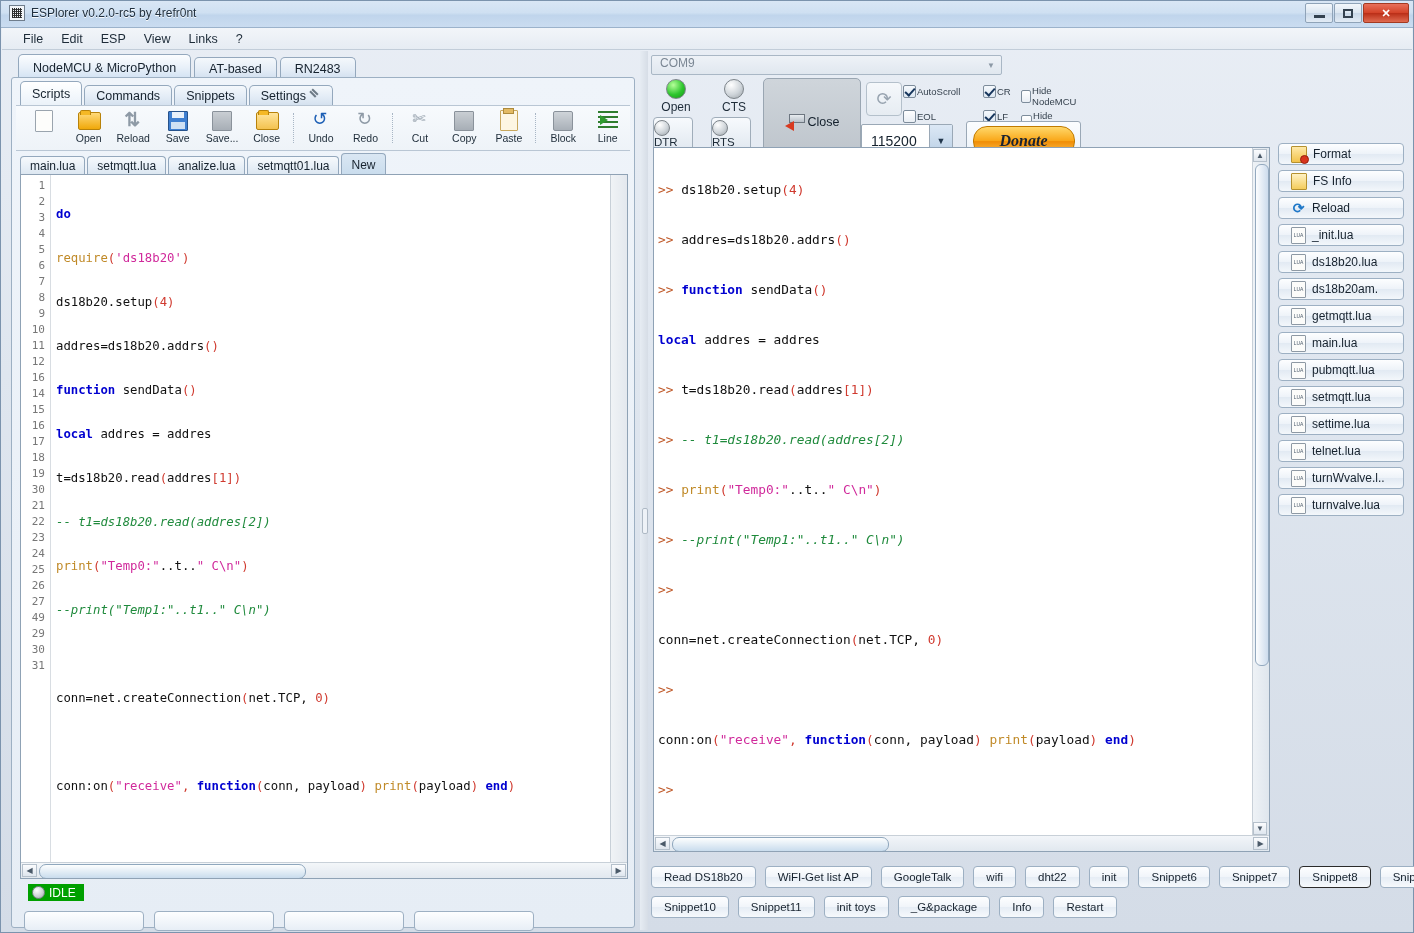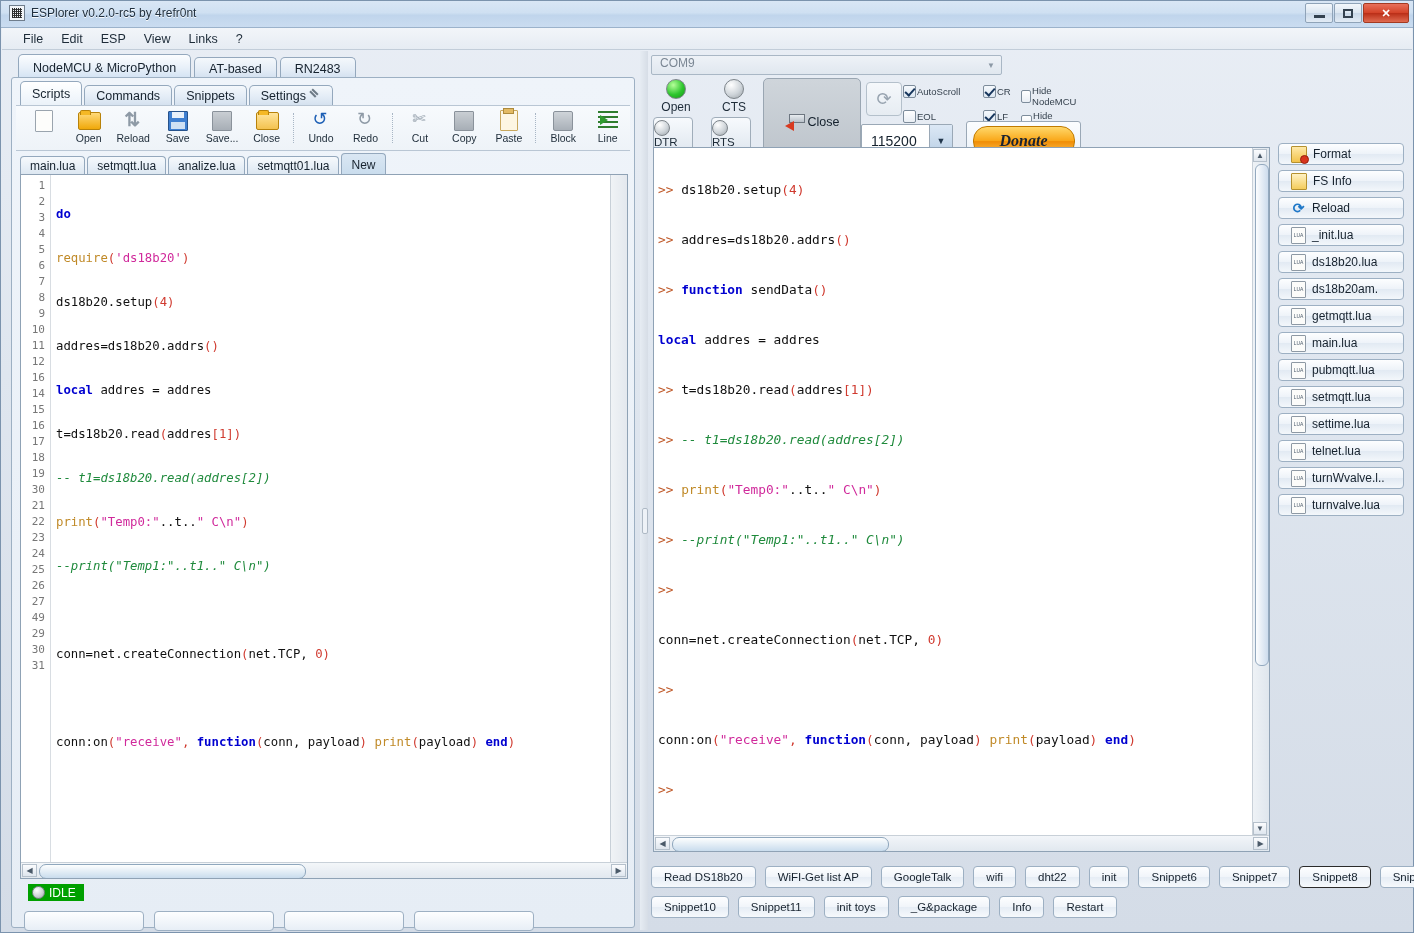--- a/index.html
+++ b/index.html
@@ -506,20 +506,21 @@
               <div>49</div>
               <div>29</div>
               <div>30</div>
               <div>31</div>
             </div>
           <div class="codearea">
             <div class="ln"><span class="k">do</span></div>
             <div class="ln"><span class="fn">require</span><span class="p">(</span><span class="s">'ds18b20'</span><span class="p">)</span></div>
             <div class="ln"><span class="plain">ds18b20.setup</span><span class="p">(</span><span class="n">4</span><span class="p">)</span></div>
             <div class="ln"><span class="plain">addres=ds18b20.addrs</span><span class="p">()</span></div>
+            <div class="ln"><span class="k">function</span><span class="plain"> sendData</span><span class="p">()</span></div>
             <div class="ln"><span class="k">local</span><span class="plain"> addres = addres</span></div>
             <div class="ln"><span class="plain">t=ds18b20.read</span><span class="p">(</span><span class="plain">addres</span><span class="p">[</span><span class="n">1</span><span class="p">])</span></div>
             <div class="ln"><span class="c">-- t1=ds18b20.read(addres[2])</span></div>
             <div class="ln"><span class="fn">print</span><span class="p">(</span><span class="s">"Temp0:"</span><span class="plain">..t..</span><span class="s">" C\n"</span><span class="p">)</span></div>
             <div class="ln"><span class="c">--print("Temp1:"..t1.." C\n")</span></div>
             <div class="ln">&nbsp;</div>
             <div class="ln"><span class="plain">conn=net.createConnection</span><span class="p">(</span><span class="plain">net.TCP, </span><span class="n">0</span><span class="p">)</span></div>
             <div class="ln">&nbsp;</div>
             <div class="ln"><span class="plain">conn:on</span><span class="p">(</span><span class="s">"receive"</span><span class="p">,</span><span class="plain"> </span><span class="k">function</span><span class="p">(</span><span class="plain">conn, payload</span><span class="p">)</span><span class="plain"> </span><span class="fn">print</span><span class="p">(</span><span class="plain">payload</span><span class="p">)</span><span class="plain"> </span><span class="k">end</span><span class="p">)</span></div>
             <div class="ln">&nbsp;</div>

